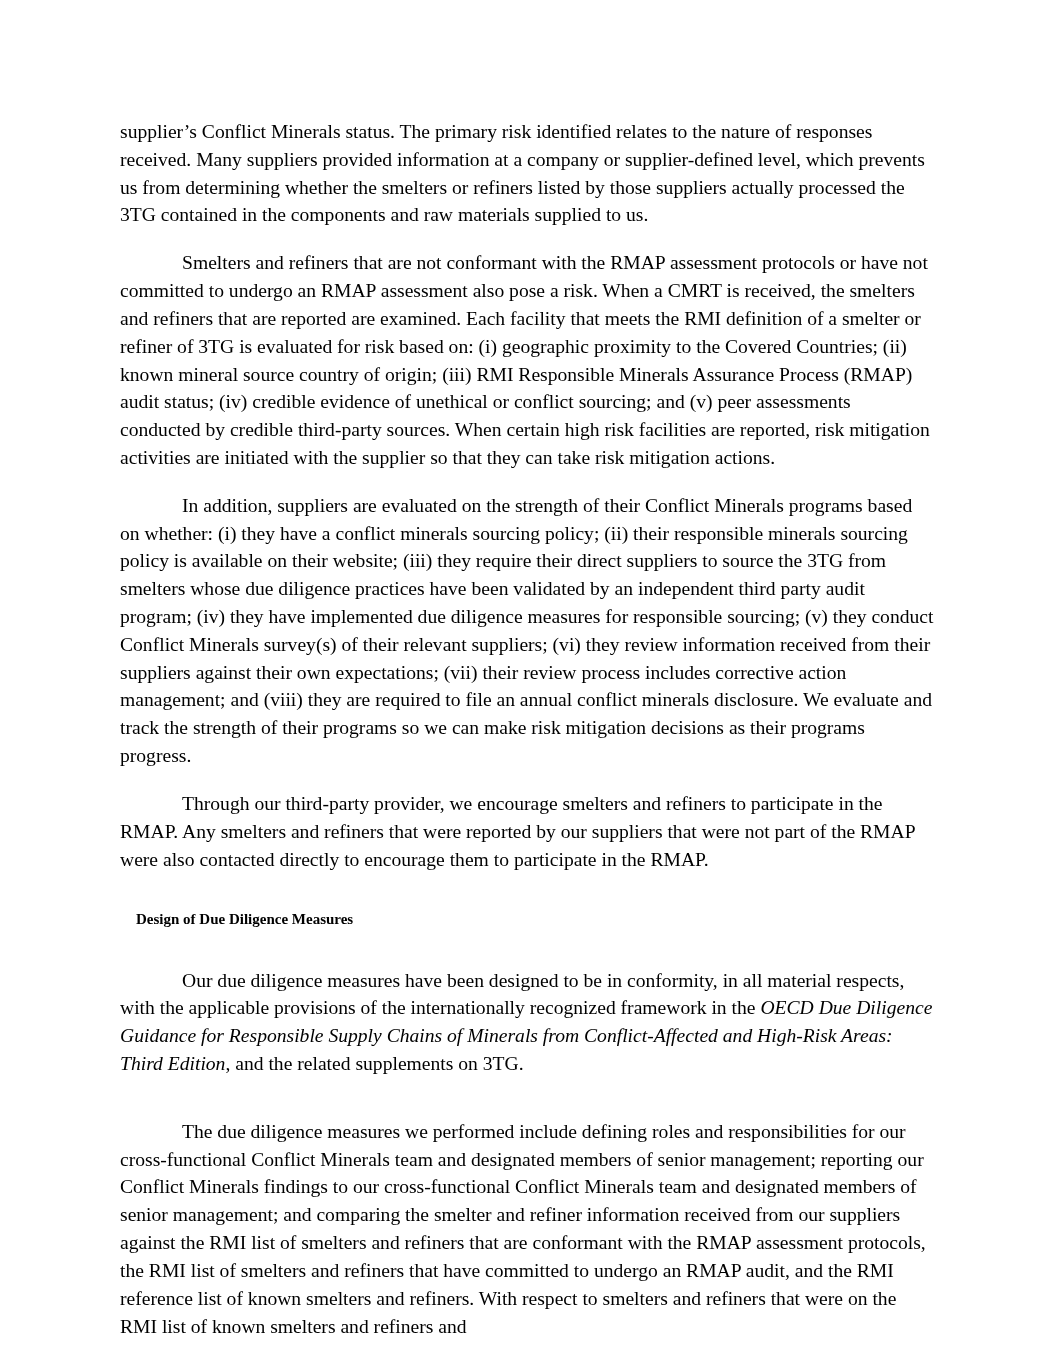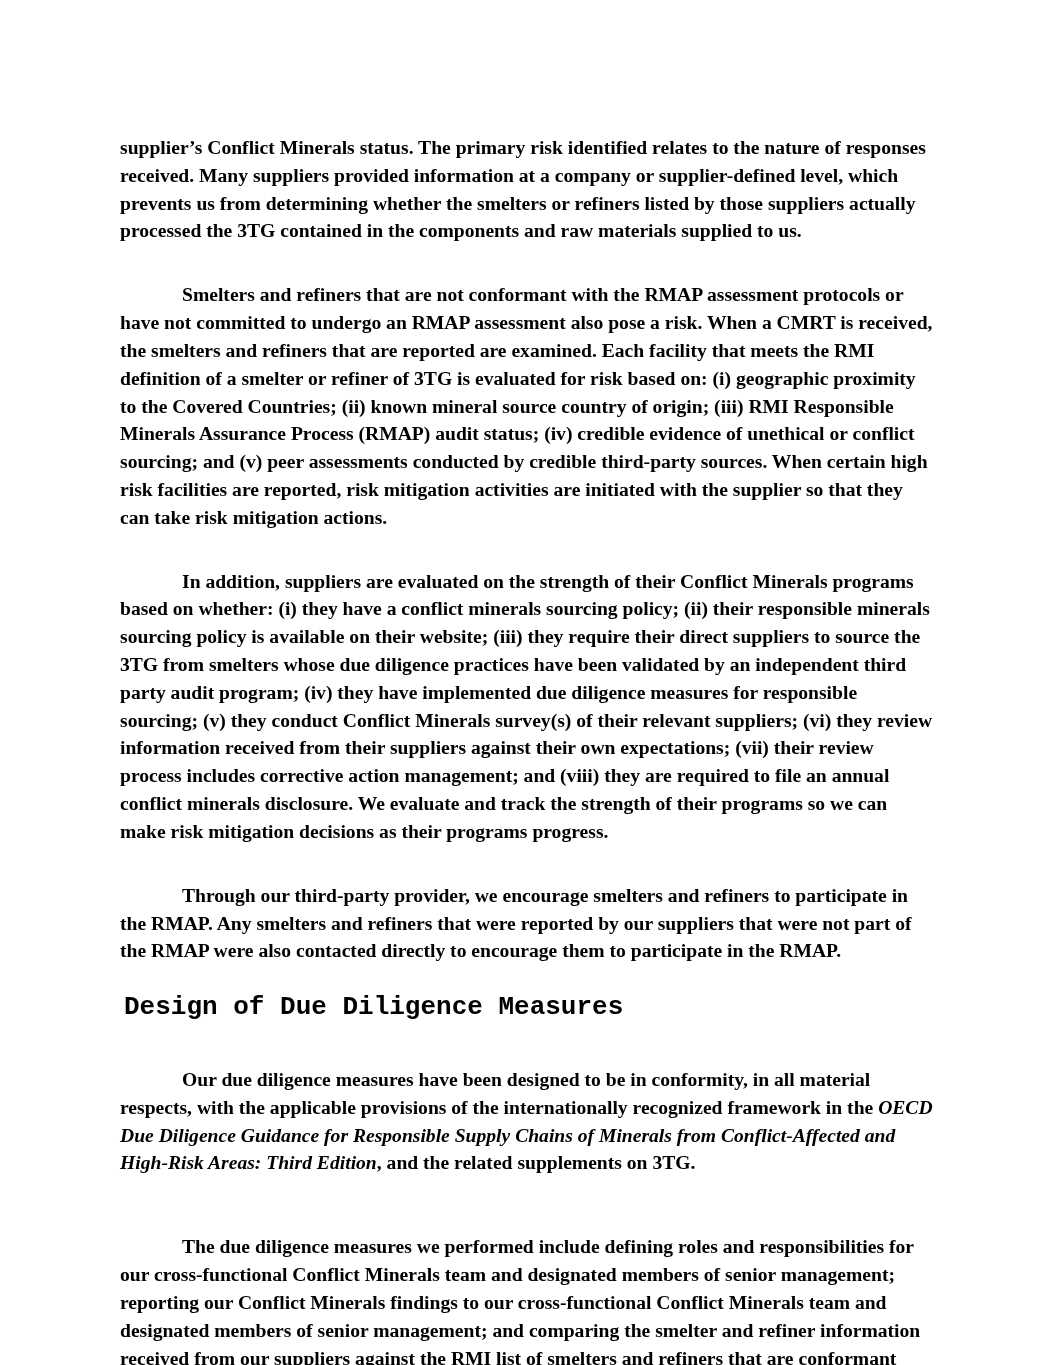--- a/index.html
+++ b/index.html
@@ -20,36 +20,34 @@
     box-sizing: border-box;
     padding: 118px 120px 40px 120px;
     background: #ffffff;
   }
   .doc-body {
     font-size: 19.6px;
     line-height: 1.42;
     text-align: left;
   }
   p.para {
-    margin: 16px 0 0 0;
+    margin: 0 0 0 0;
     text-indent: 62px;
-    font-weight: bold;
   }
   p.para.noindent {
     text-indent: 0;
   }
   .gap {
     height: 20px;
   }
   h2.heading {
-    font-size: 26px;
+    font-size: 15px;
     font-weight: bold;
-    margin: 4px;
+    margin: 16px;
     line-height: 1.42;
-    font-family: Liberation Mono, monospace;
   }
   .ital {
     font-style: italic;
   }
 </style>
 </head>
 <body>
 
 <div class="page">
   <div class="doc-body">

